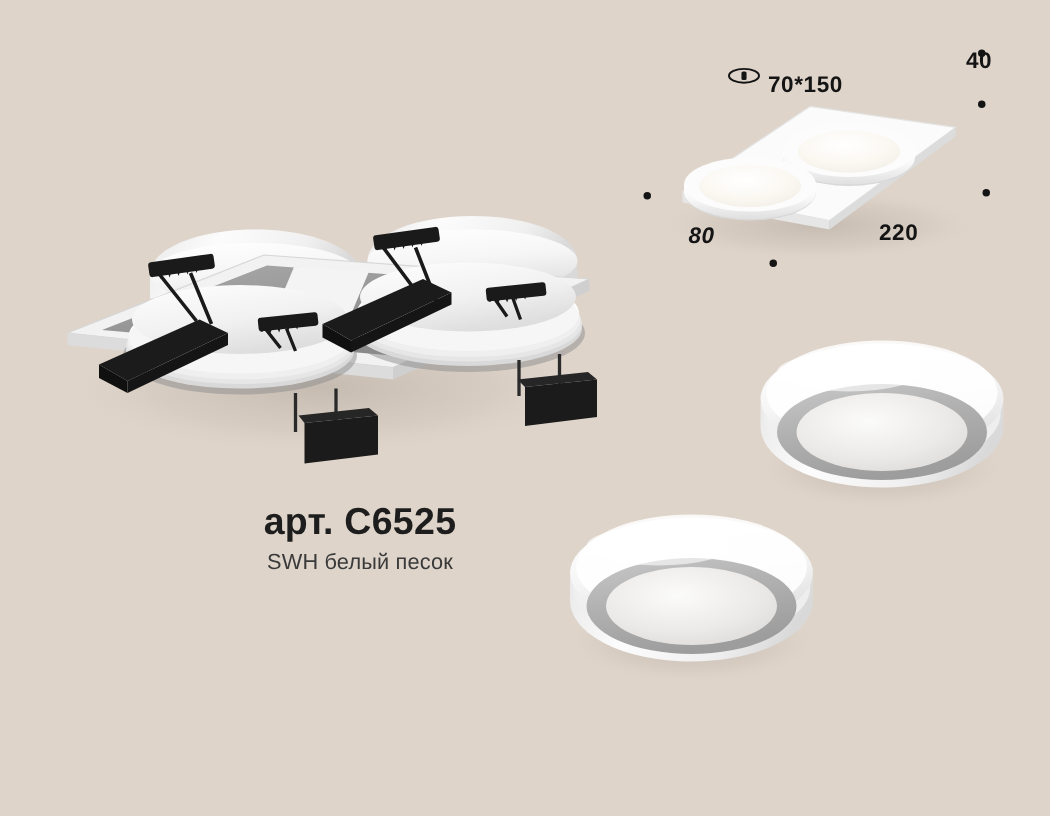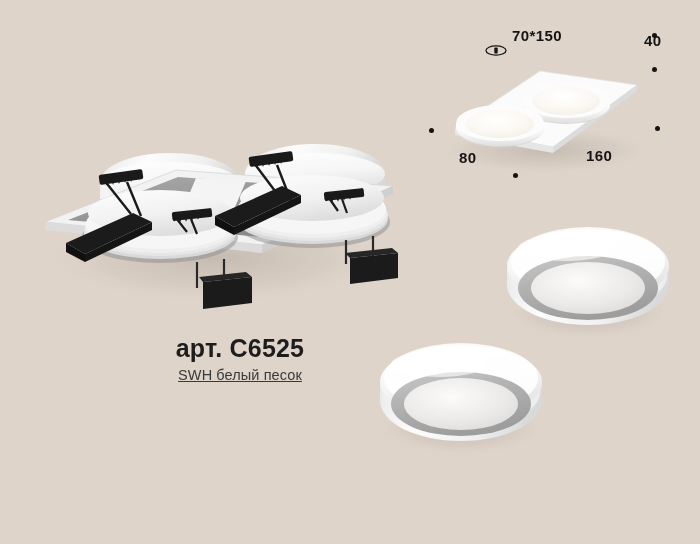--- a/index.html
+++ b/index.html
@@ -42,21 +42,20 @@
     white-space: pre;
     text-align: center;
   }
   .label-sub {
     font-size: 14.5px;
     font-weight: normal;
     color: #3a3a3a;
     letter-spacing: 0.1px;
     margin-top: 7px;
     white-space: pre;
-    text-decoration: underline;
   }
 
   
   .dim {
     position: absolute;
     font-size: 15px;
     font-weight: bold;
     color: #141414;
     letter-spacing: 0.4px;
     white-space: pre;
@@ -286,27 +285,27 @@
     </g>
   </svg>
 
   <div class="layer">
 
     <svg class="cutout-icon" style="left:485px; top:45px;" viewBox="0 0 22 11">
       <ellipse cx="11" cy="5.5" rx="10" ry="4.6" fill="none" stroke="#141414" stroke-width="1.3"></ellipse>
       <rect x="9.3" y="2.6" width="3.4" height="5.8" rx="1" fill="#141414"></rect>
     </svg>
 
-    <div class="dim" style="left:512px; top:27px;">70*150</div>
+    <div class="dim" style="left:512px; top:48px;">70*150</div>
 
     <div class="dim" style="left:644px; top:32px;">40</div>
 
-    <div class="dim" style="left:459px; top:149px;">80</div>
-
-    <div class="dim" style="left:586px; top:147px;">160</div>
+    <div class="dim" style="left:459px; top:149px;font-style:italic;">80</div>
+
+    <div class="dim" style="left:586px; top:147px;">220</div>
 
     <div class="dim-dot" style="left:652px; top:33px;"></div>
     <div class="dim-dot" style="left:652px; top:67px;"></div>
     <div class="dim-dot" style="left:655px; top:126px;"></div>
     <div class="dim-dot" style="left:429px; top:128px;"></div>
     <div class="dim-dot" style="left:513px; top:173px;"></div>
   </div>
 
   <div class="label-block" style="left:90px; top:336px; width:300px;">
     <div class="label-main">арт. C6525</div>

